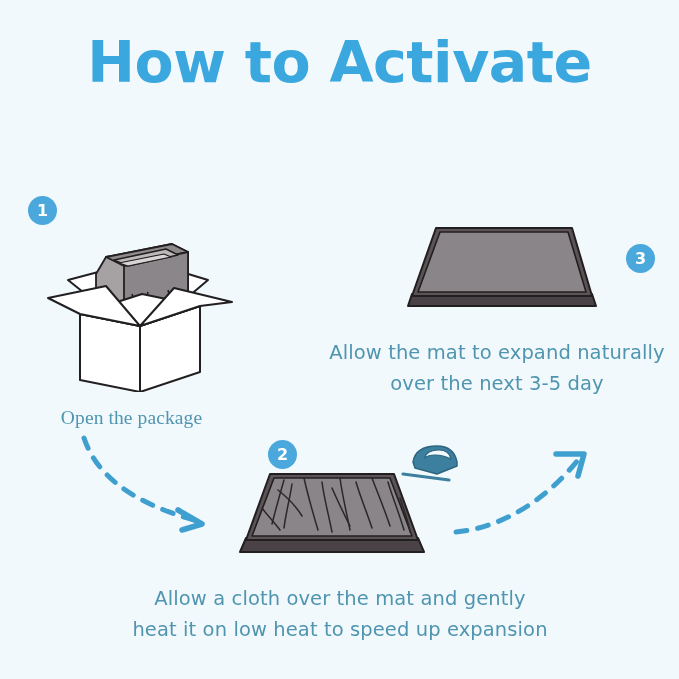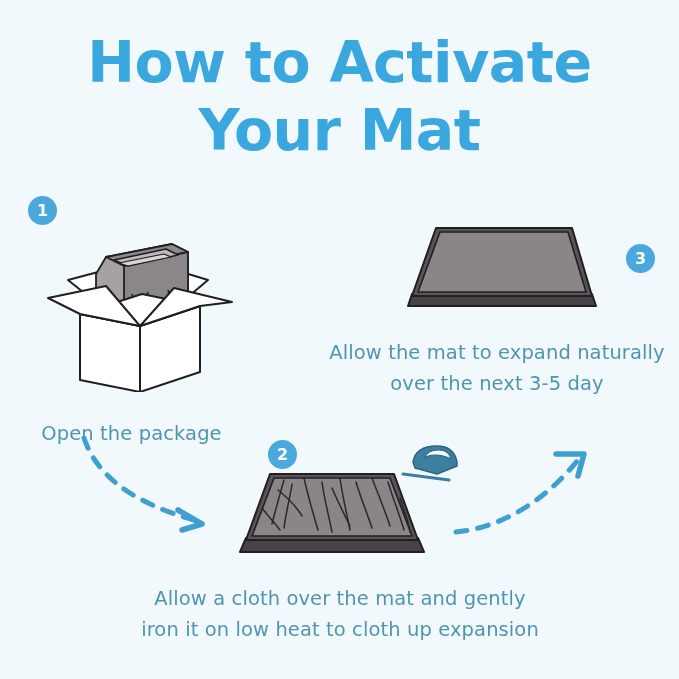--- a/index.html
+++ b/index.html
@@ -40,22 +40,23 @@
     color: #4f95b0;
     font-size: 19.5px;
     line-height: 31px;
     text-align: center;
     font-family: "DejaVu Sans", sans-serif;
     font-weight: 400;
     letter-spacing: 0.1px;
   }
   #caption-1 {
     left: 0px;
-    top: 418px;
+    top: 402px;
     width: 263px;
+    font-family: Liberation Serif, serif;
   }
   #caption-2 {
     left: 95px;
     top: 583px;
     width: 490px;
   }
   #caption-3 {
     left: 313px;
     top: 337px;
     width: 368px;
@@ -86,21 +87,20 @@
   #arrow-left { left: 78px;  top: 432px; }
   #arrow-right{ left: 452px; top: 446px; }
 </style>
 </head>
 <body>
 
 <div id="canvas">
 
   <div class="title">
     <span>How to Activate</span>
-    <span class="line2">Your Mat</span>
   </div>
 
   <div class="badge" id="badge-1">1</div>
 
   <svg class="art" id="art-box" width="200" height="170" viewBox="0 0 200 170">
 
     <polygon points="28,58 96,40 128,62 58,82" fill="#ffffff" stroke="#221f20" stroke-width="2" stroke-linejoin="round"></polygon>
     <polygon points="102,38 168,58 142,80 74,60" fill="#ffffff" stroke="#221f20" stroke-width="2" stroke-linejoin="round"></polygon>
 
     <g>
@@ -171,21 +171,21 @@
 
     <path d="M14 22 C 16 10, 26 6, 38 6 C 50 6, 56 12, 58 22 L 58 26 L 38 34 L 16 28 Z" fill="#3d7f9e" stroke="#2d6580" stroke-width="1.5" stroke-linejoin="round"></path>
 
     <path d="M26 18 C 27 12, 33 10, 40 10 C 48 10, 51 14, 52 19 C 48 17, 42 15, 36 15 C 31 15, 28 16, 26 18 Z" fill="#f2f9fc" stroke="#2d6580" stroke-width="1.2" stroke-linejoin="round"></path>
 
     <path d="M4 34 L 50 40" stroke="#3d7f9e" stroke-width="3.2" stroke-linecap="round" fill="none"></path>
   </svg>
 
   <div class="caption" id="caption-2">
     <div>Allow a cloth over the mat and gently</div>
-    <div>iron it on low heat to cloth up expansion</div>
+    <div>heat it on low heat to speed up expansion</div>
   </div>
 
   <svg class="art" id="arrow-left" width="150" height="110" viewBox="0 0 150 110">
     <path d="M6 6 C 18 42, 52 70, 116 88" fill="none" stroke="#3f9fcf" stroke-width="5" stroke-linecap="round" stroke-dasharray="11 11"></path>
     <path d="M100 78 L 124 92 L 104 98" fill="none" stroke="#3f9fcf" stroke-width="5.5" stroke-linecap="round" stroke-linejoin="round"></path>
   </svg>
 
   <svg class="art" id="arrow-right" width="150" height="100" viewBox="0 0 150 100">
     <path d="M4 86 C 48 82, 92 56, 126 14" fill="none" stroke="#3f9fcf" stroke-width="5" stroke-linecap="round" stroke-dasharray="11 11"></path>
     <path d="M104 8 L 132 8 L 126 30" fill="none" stroke="#3f9fcf" stroke-width="5.5" stroke-linecap="round" stroke-linejoin="round"></path>

